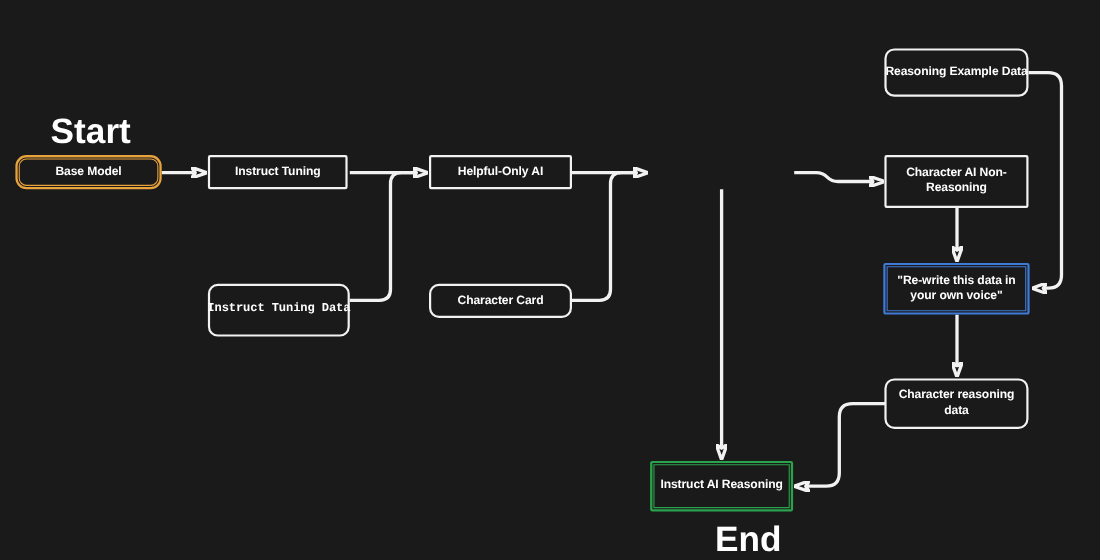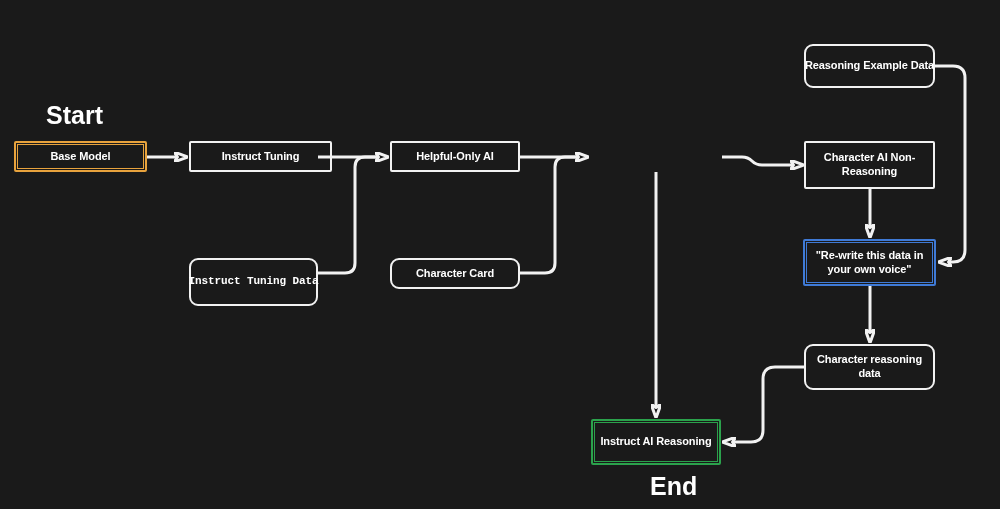--- a/index.html
+++ b/index.html
@@ -54,30 +54,30 @@
     border: 2px solid var(--c);
     box-shadow: inset 0 0 0 1px var(--background), inset 0 0 0 2px var(--c);
   }
   .node.accent-orange { --c: var(--start-node-border); }
   .node.accent-blue   { --c: var(--rewrite-node-border); }
   .node.accent-green  { --c: var(--end-node-border); }
 
   .free-label {
     position: absolute;
     color: var(--text);
-    font-size: 25px;
+    font-size: 32px;
     font-weight: 700;
     z-index: 2;
     white-space: nowrap;
   }
 
   
   #start-label               { left: 46px;  top: 101px; }
-  #base-model                { left: 14px;  top: 141px; width: 133px; height: 31px; }
-  #instruct-tuning           { left: 189px; top: 141px; width: 143px; height: 31px; }
+  #base-model                { left: 14px;  top: 141px; width: 133px; height: 31px; border-radius: 10px; }
+  #instruct-tuning           { left: 189px; top: 141px; width: 127px; height: 31px; }
   #instruct-tuning-data      { left: 189px; top: 258px; width: 129px; height: 48px; font-family: Liberation Mono, monospace; }
   #helpful-only-ai           { left: 390px; top: 141px; width: 130px; height: 31px; }
   #character-card            { left: 390px; top: 258px; width: 130px; height: 31px; }
   #character-training-data   { left: 590px; top: 141px; width: 132px; height: 31px; }
   #reasoning-example-data    { left: 804px; top: 44px;  width: 131px; height: 44px; }
   #character-ai-non-reasoning{ left: 804px; top: 141px; width: 131px; height: 48px; }
   #rewrite-prompt            { left: 803px; top: 239px; width: 133px; height: 47px; }
   #character-reasoning-data  { left: 804px; top: 344px; width: 131px; height: 46px; }
   #character-ai-reasoning    { left: 591px; top: 419px; width: 130px; height: 46px; }
   #end-label                 { left: 650px; top: 472px; }

